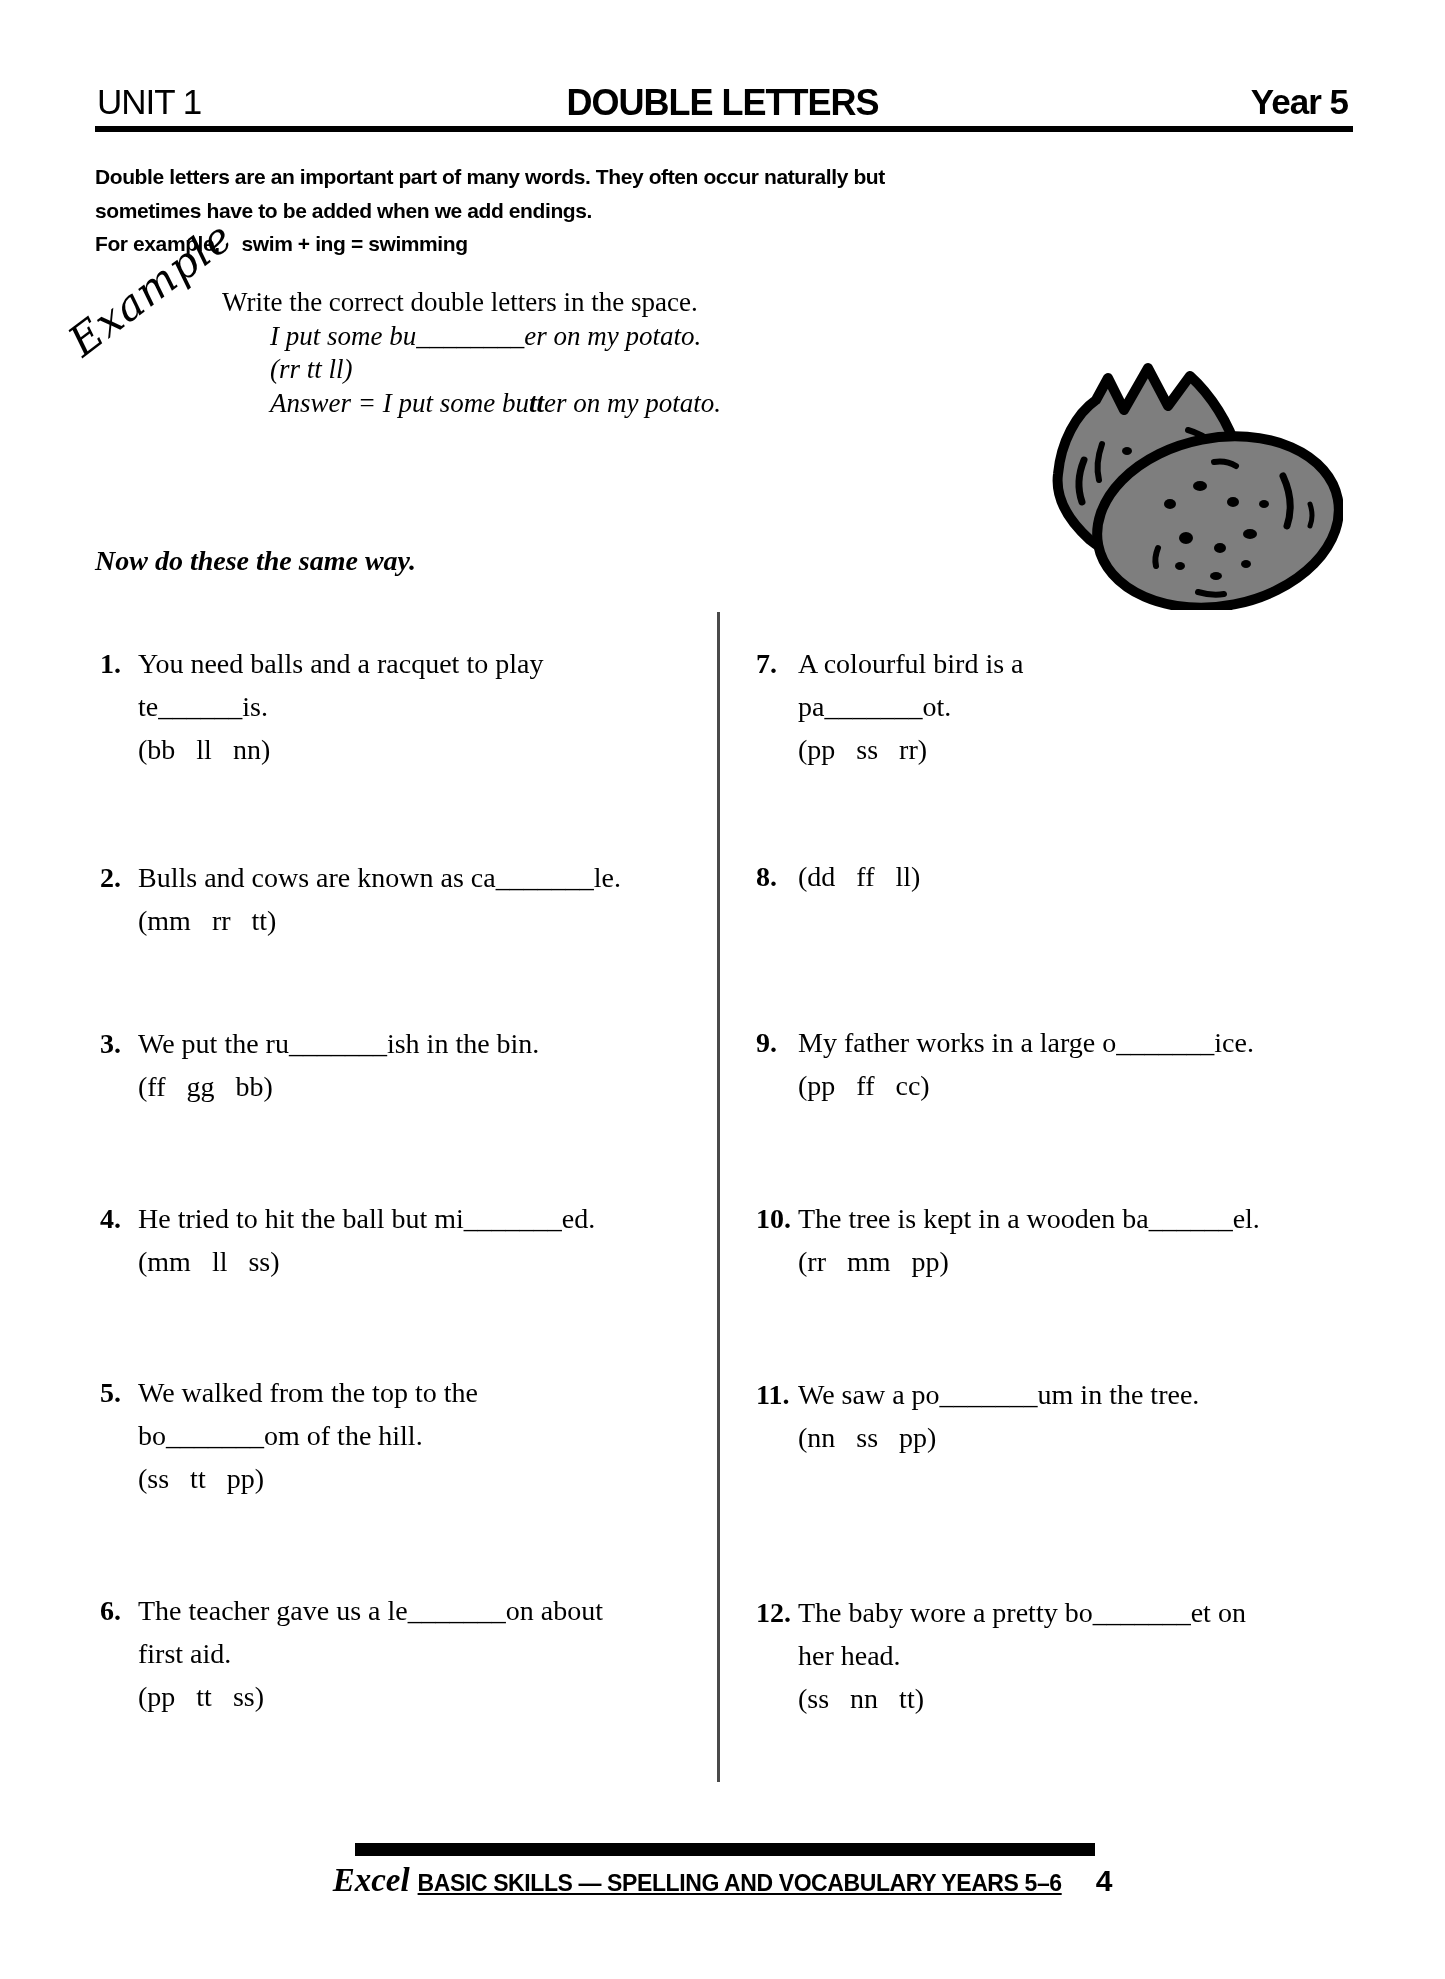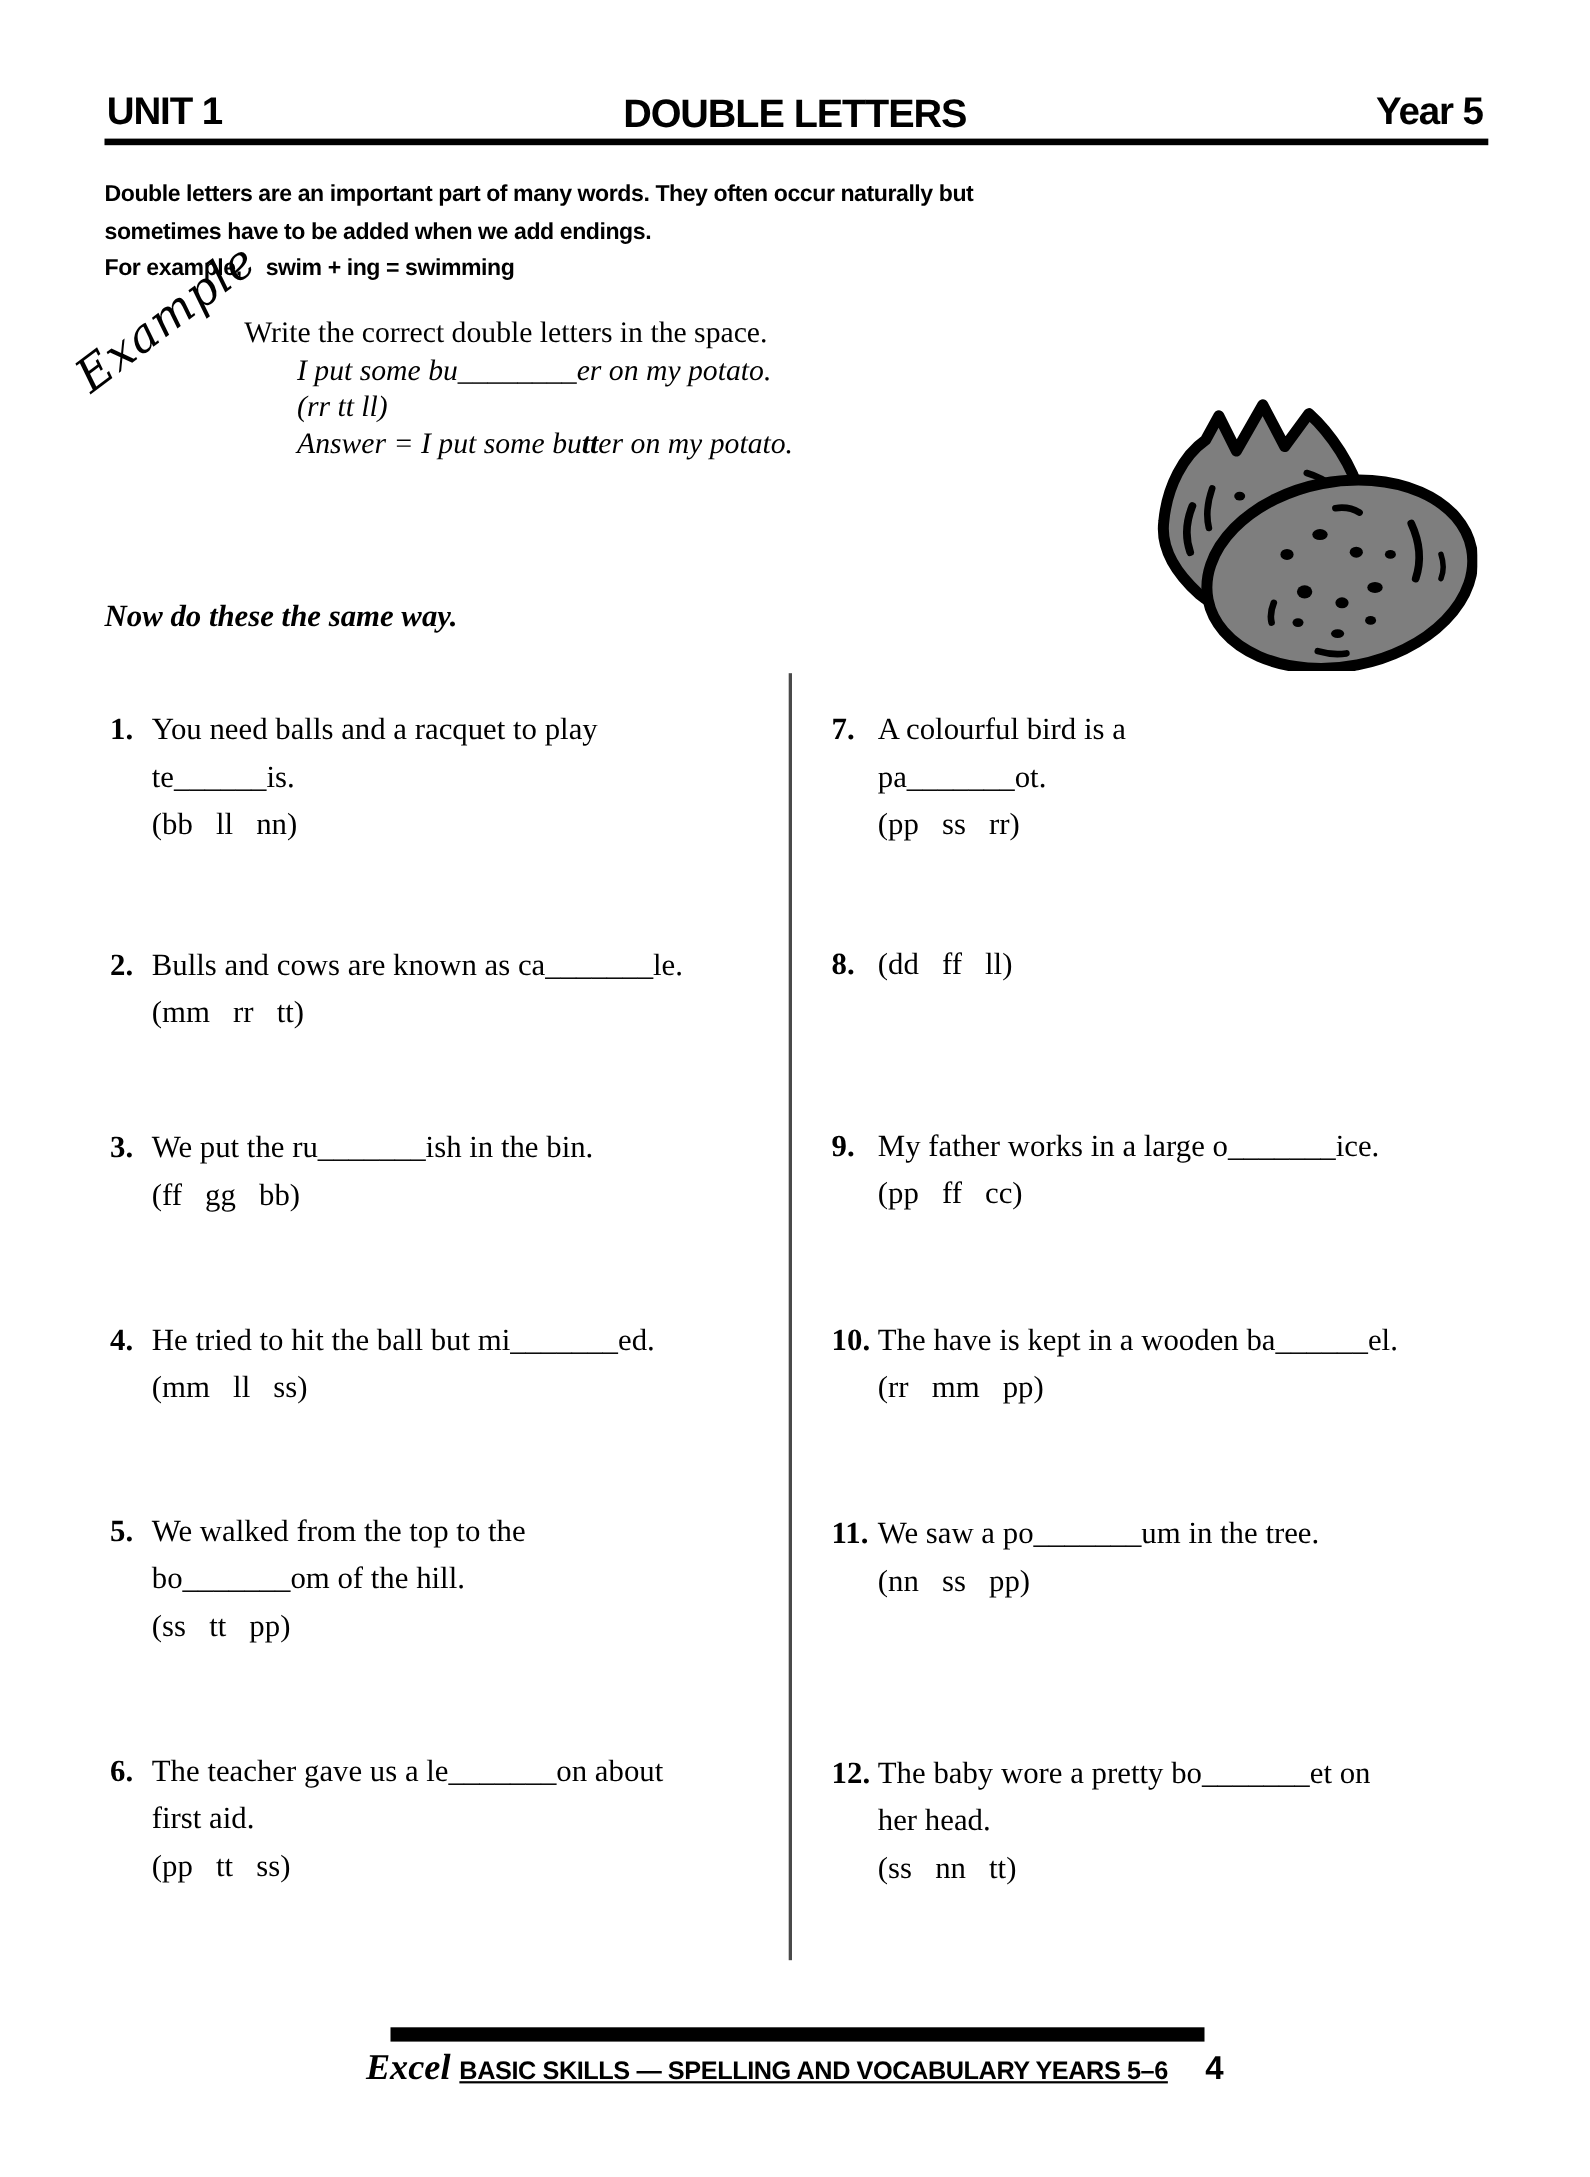--- a/index.html
+++ b/index.html
@@ -5,21 +5,21 @@
   html,body { margin:0; padding:0; }
   body {
     width:1445px; height:1979px; background:#ffffff; position:relative;
     font-family:"Liberation Serif", serif; color:#000;
     -webkit-font-smoothing:antialiased;
   }
 
   
   .hdr-unit {
     position:absolute; left:97px; top:82px;
-    font-family:"Liberation Sans", sans-serif; font-weight:bold;
+    font-family:"Liberation Sans", sans-serif; font-weight:normal;
     font-size:35px; letter-spacing:-1px;
   }
   .hdr-title {
     position:absolute; left:0; right:0; top:82px; text-align:center;
     font-family:"Liberation Sans", sans-serif; font-weight:bold;
     font-size:36px; letter-spacing:-1px;
   }
   .hdr-year {
     position:absolute; right:97px; top:82px;
     font-family:"Liberation Sans", sans-serif; font-weight:bold;
@@ -237,21 +237,21 @@
   <span class="q-num">9.</span>
   <div class="q-body">
     <div class="q-line">My father works in a large o_______ice.</div>
     <div class="q-line">(pp   ff   cc)</div>
   </div>
 </div>
 
 <div class="question q-right" style="top:1197px">
   <span class="q-num">10.</span>
   <div class="q-body">
-    <div class="q-line">The have is kept in a wooden ba______el.</div>
+    <div class="q-line">The tree is kept in a wooden ba______el.</div>
     <div class="q-line">(rr   mm   pp)</div>
   </div>
 </div>
 
 <div class="question q-right" style="top:1373px">
   <span class="q-num">11.</span>
   <div class="q-body">
     <div class="q-line">We saw a po_______um in the tree.</div>
     <div class="q-line">(nn   ss   pp)</div>
   </div>

